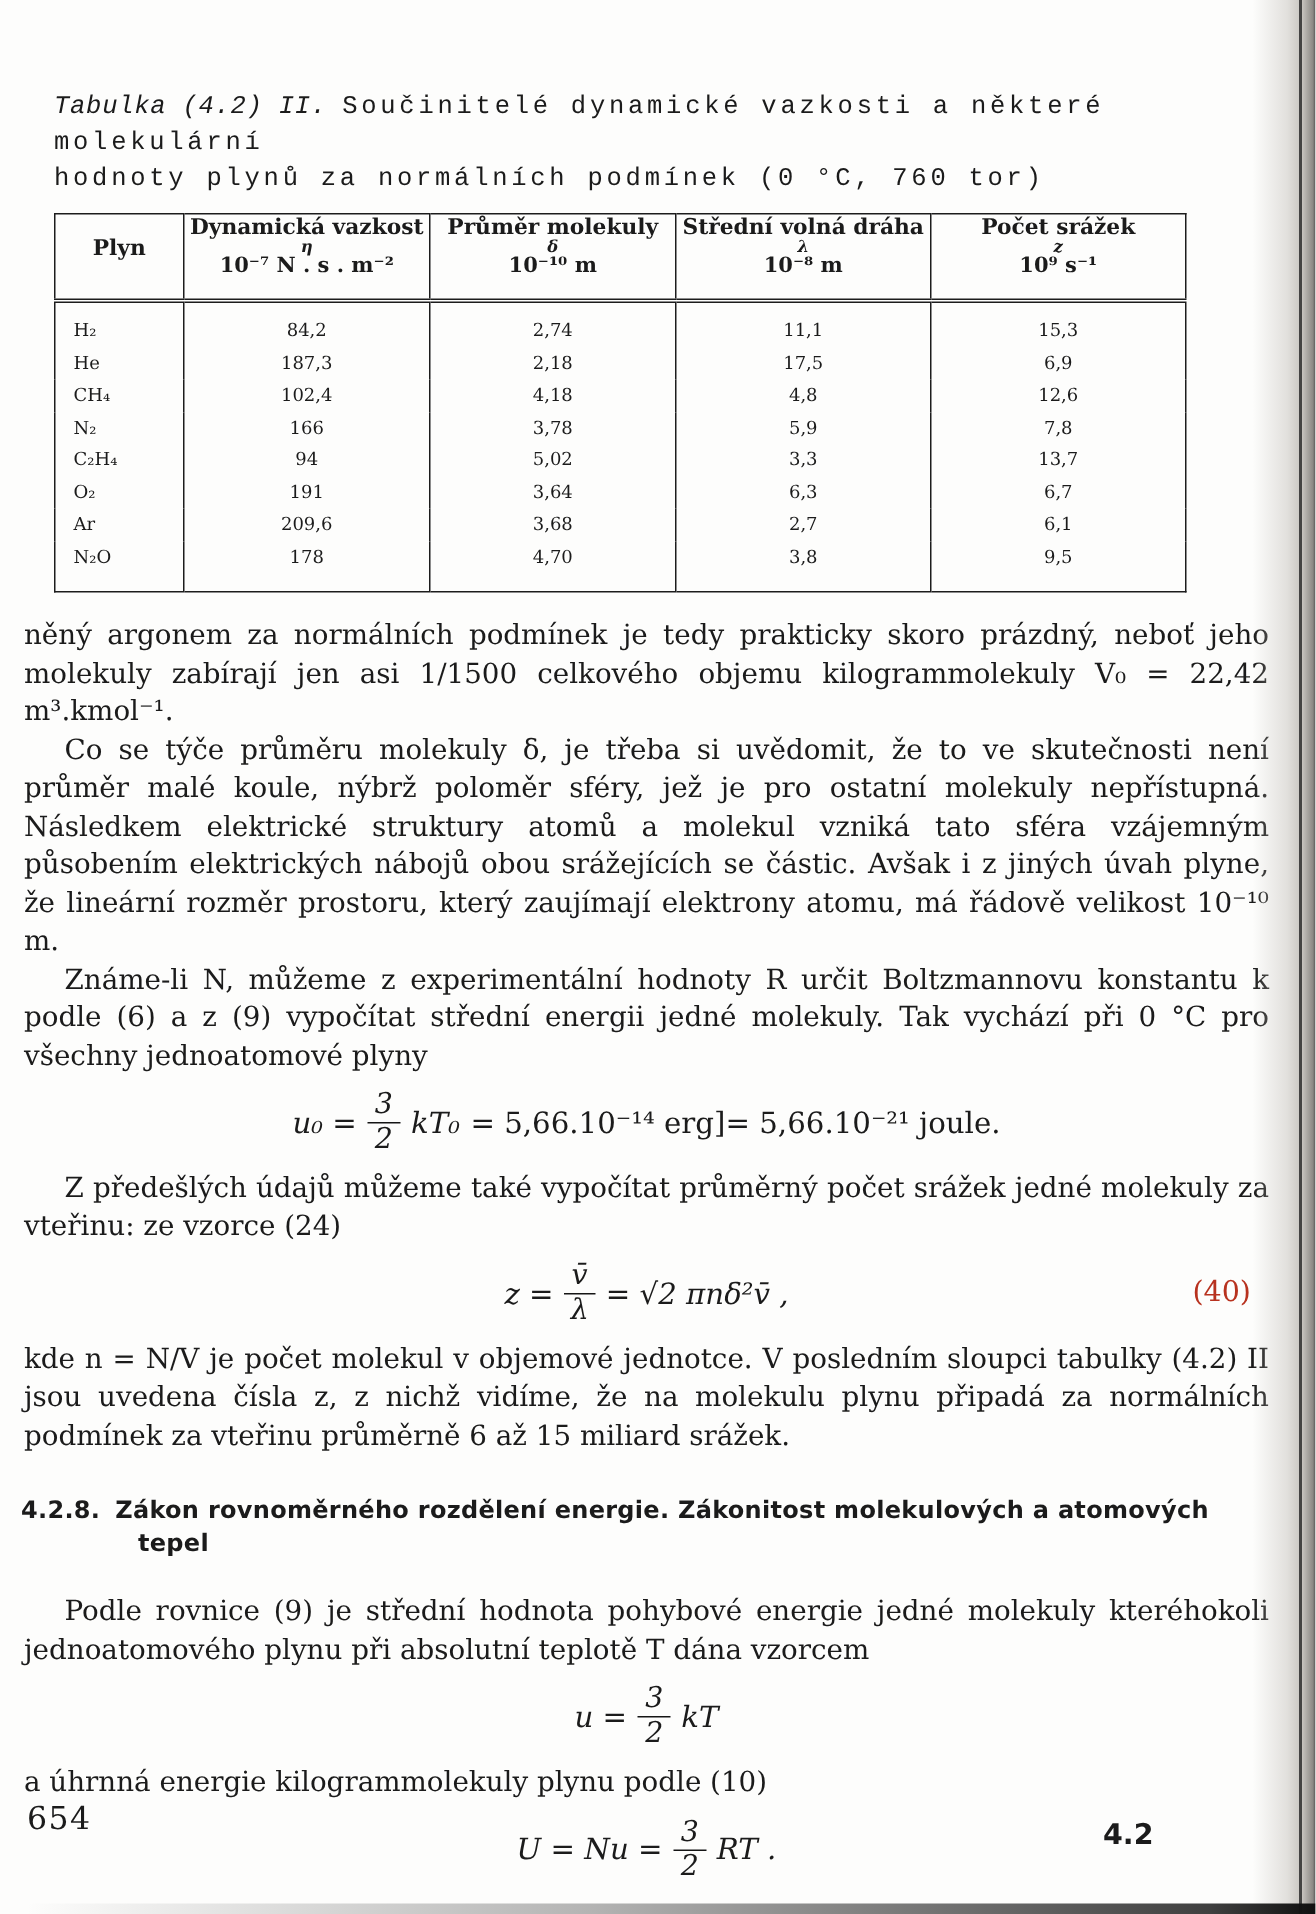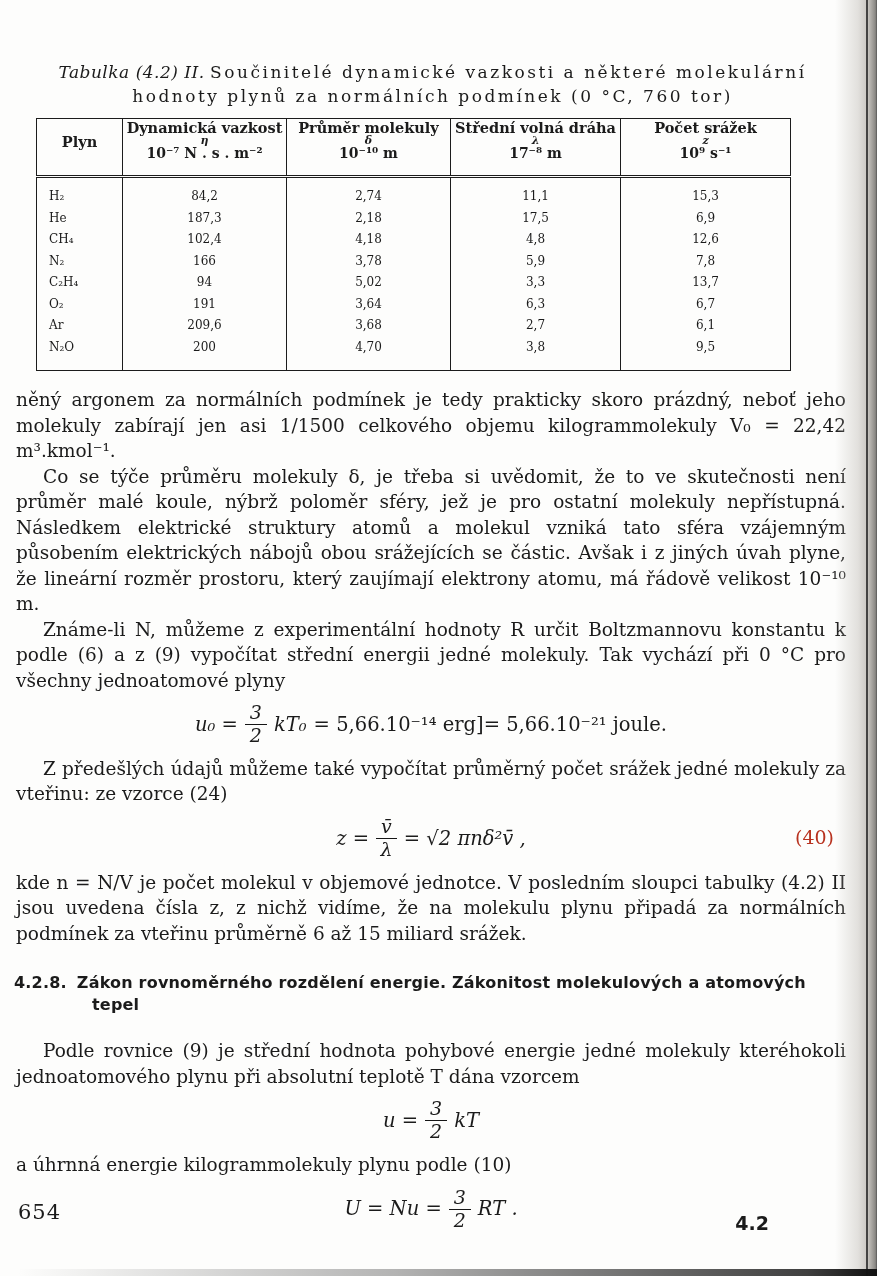--- a/index.html
+++ b/index.html
@@ -24,21 +24,22 @@
   }
   .scan-edge-bottom{
     position:absolute;left:0;bottom:0;width:100%;height:7px;
     background:linear-gradient(to right, rgba(0,0,0,0) 2%, rgba(90,90,90,.45) 45%, rgba(30,30,30,.85) 92%, #111 100%);
     pointer-events:none;
   }
   
   .caption{
     margin:60px 48px 10px 36px;
     font-size:17px;line-height:24px;
-    text-align:center;
+    text-align:left;
+    font-family:Liberation Mono, monospace;
   }
   .caption .cap-prefix{font-style:italic;letter-spacing:.5px;}
   .caption .cap-spaced{letter-spacing:2.5px;}
   
   table.data{
     border-collapse:collapse;
     margin:4px 0 0 36px;
     width:754px;
     table-layout:fixed;
   }
@@ -148,21 +149,21 @@
           <div class="h-unit">10⁻⁷ N . s . m⁻²</div>
         </th>
         <th>
           <div class="h-label">Průměr molekuly</div>
           <div class="h-sym">δ</div>
           <div class="h-unit">10⁻¹⁰ m</div>
         </th>
         <th>
           <div class="h-label">Střední volná dráha</div>
           <div class="h-sym">λ</div>
-          <div class="h-unit">17⁻⁸ m</div>
+          <div class="h-unit">10⁻⁸ m</div>
         </th>
         <th>
           <div class="h-label">Počet srážek</div>
           <div class="h-sym">z</div>
           <div class="h-unit">10⁹ s⁻¹</div>
         </th>
       </tr>
     </thead>
     <tbody>
         <tr>
@@ -209,21 +210,21 @@
         </tr>
         <tr>
           <td class="cell-name">Ar</td>
           <td>209,6</td>
           <td>3,68</td>
           <td>2,7</td>
           <td>6,1</td>
         </tr>
         <tr>
           <td class="cell-name">N₂O</td>
-          <td>200</td>
+          <td>178</td>
           <td>4,70</td>
           <td>3,8</td>
           <td>9,5</td>
         </tr>
       </tbody>
   </table>
 
   <div class="bodytext">
 
     <p class="para">něný argonem za normálních podmínek je tedy prakticky skoro prázdný, neboť jeho molekuly zabírají jen asi 1/1500 celkového objemu kilogrammolekuly V₀ = 22,42 m³.kmol⁻¹.</p>

